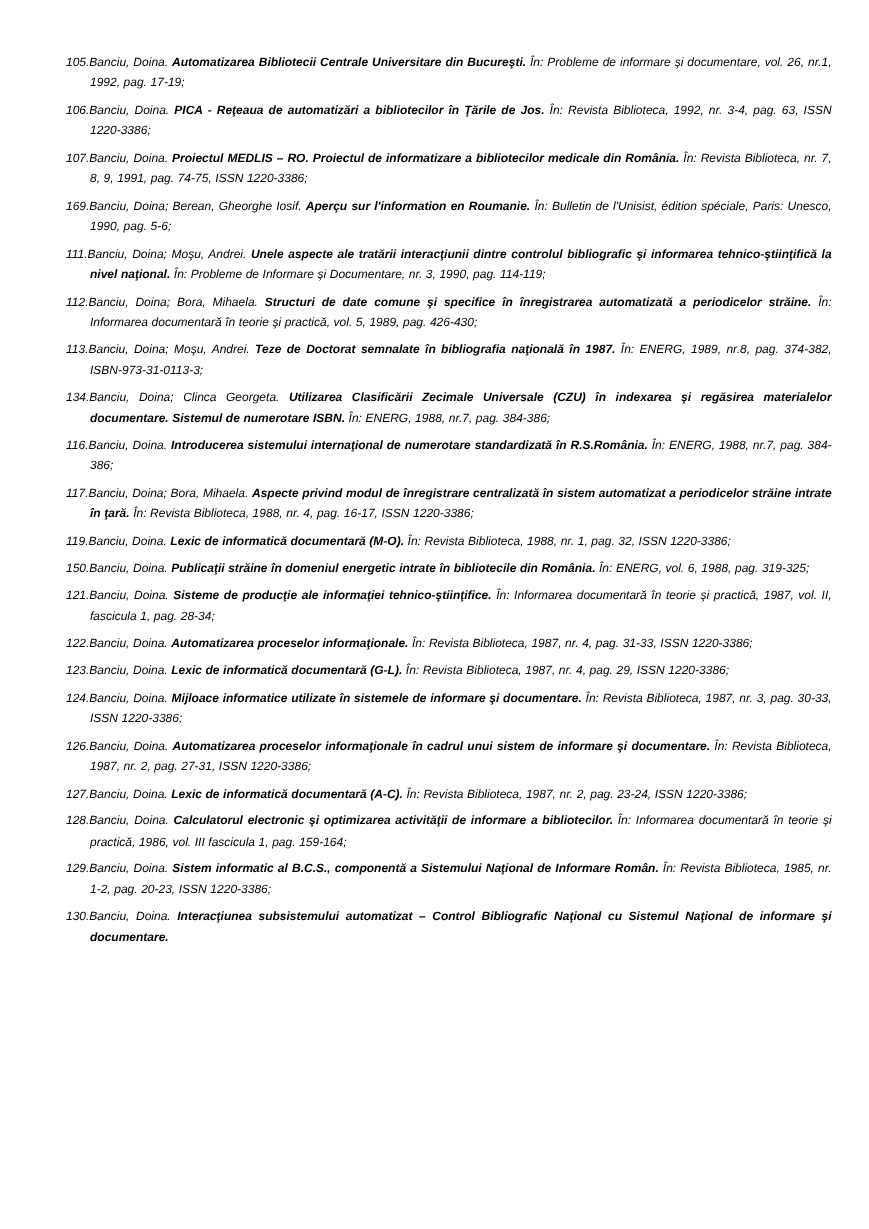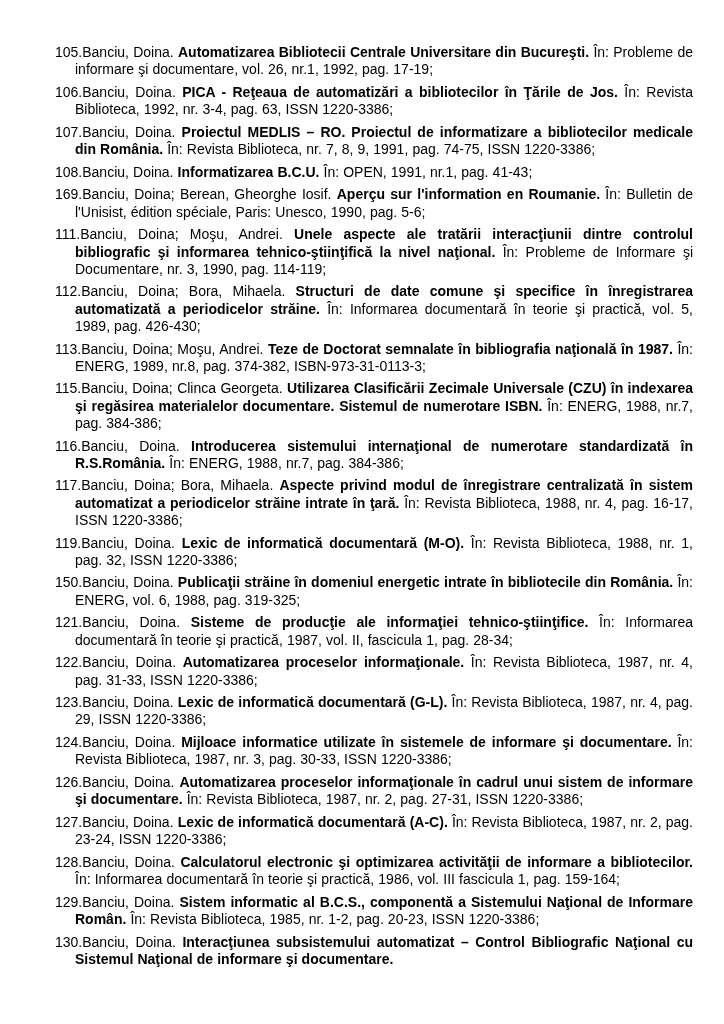--- a/index.html
+++ b/index.html
@@ -18,56 +18,56 @@
     box-sizing: border-box;
   }
   .refs {
     position: absolute;
     top: 44px;
     left: 55px;
     right: 31px;
   }
   p.entry {
     margin: 0 0 5.5px 0;
-    font-size: 14px;
+    font-size: 10px;
     line-height: 17.2px;
     text-align: justify;
     padding-left: 20px;
     text-indent: -20px;
     letter-spacing: 0;
     word-spacing: 0.2px;
+    font-style: italic;
   }
   p.entry .title {
     font-weight: 700;
   }
 </style>
 </head>
 <body>
 
 <div class="page">
   <div class="refs" id="ref-list">
   <p class="entry"><span class="num">105.</span><span class="authors">Banciu, Doina. </span><span class="title">Automatizarea Bibliotecii Centrale Universitare din Bucureşti.</span><span class="citation"> În: Probleme de informare şi documentare, vol. 26, nr.1, 1992, pag. 17-19;</span></p>
 
   <p class="entry"><span class="num">106.</span><span class="authors">Banciu, Doina. </span><span class="title">PICA - Reţeaua de automatizări a bibliotecilor în Ţările de Jos.</span><span class="citation"> În: Revista Biblioteca, 1992, nr. 3-4, pag. 63, ISSN 1220-3386;</span></p>
 
   <p class="entry"><span class="num">107.</span><span class="authors">Banciu, Doina. </span><span class="title">Proiectul MEDLIS – RO. Proiectul de informatizare a bibliotecilor medicale din România.</span><span class="citation"> În: Revista Biblioteca, nr. 7, 8, 9, 1991, pag. 74-75, ISSN 1220-3386;</span></p>
 
-  <p class="entry"><span class="num">108.</span><span class="authors">Banciu, Doina. </span><span class="title">Informatizarea B.C.U.</span><span class="citation"> În: OPEN, 1991, nr.1, pag. 41-43;</span></p>
 
   <p class="entry"><span class="num">169.</span><span class="authors">Banciu, Doina; Berean, Gheorghe Iosif. </span><span class="title">Aperçu sur l'information en Roumanie.</span><span class="citation"> În: Bulletin de l'Unisist, édition spéciale, Paris: Unesco, 1990, pag. 5-6;</span></p>
 
 
   <p class="entry"><span class="num">111.</span><span class="authors">Banciu, Doina; Moşu, Andrei. </span><span class="title">Unele aspecte ale tratării interacţiunii dintre controlul bibliografic şi informarea tehnico-ştiinţifică la nivel naţional.</span><span class="citation"> În: Probleme de Informare şi Documentare, nr. 3, 1990, pag. 114-119;</span></p>
 
   <p class="entry"><span class="num">112.</span><span class="authors">Banciu, Doina; Bora, Mihaela. </span><span class="title">Structuri de date comune şi specifice în înregistrarea automatizată a periodicelor străine.</span><span class="citation"> În: Informarea documentară în teorie şi practică, vol. 5, 1989, pag. 426-430;</span></p>
 
   <p class="entry"><span class="num">113.</span><span class="authors">Banciu, Doina; Moşu, Andrei. </span><span class="title">Teze de Doctorat semnalate în bibliografia naţională în 1987.</span><span class="citation"> În: ENERG, 1989, nr.8, pag. 374-382, ISBN-973-31-0113-3;</span></p>
 
 
-  <p class="entry"><span class="num">115.</span><span class="authors">Banciu, Doina; Clinca Georgeta. </span><span class="title">Utilizarea Clasificării Zecimale Universale (CZU) în indexarea şi regăsirea materialelor documentare. Sistemul de numerotare ISBN.</span><span class="citation"> În: ENERG, 1988, nr.7, pag. 384-386;</span></p>
+  <p class="entry"><span class="num">134.</span><span class="authors">Banciu, Doina; Clinca Georgeta. </span><span class="title">Utilizarea Clasificării Zecimale Universale (CZU) în indexarea şi regăsirea materialelor documentare. Sistemul de numerotare ISBN.</span><span class="citation"> În: ENERG, 1988, nr.7, pag. 384-386;</span></p>
 
   <p class="entry"><span class="num">116.</span><span class="authors">Banciu, Doina. </span><span class="title">Introducerea sistemului internaţional de numerotare standardizată în R.S.România.</span><span class="citation"> În: ENERG, 1988, nr.7, pag. 384-386;</span></p>
 
   <p class="entry"><span class="num">117.</span><span class="authors">Banciu, Doina; Bora, Mihaela. </span><span class="title">Aspecte privind modul de înregistrare centralizată în sistem automatizat a periodicelor străine intrate în ţară.</span><span class="citation"> În: Revista Biblioteca, 1988, nr. 4, pag. 16-17, ISSN 1220-3386;</span></p>
 
 
   <p class="entry"><span class="num">119.</span><span class="authors">Banciu, Doina. </span><span class="title">Lexic de informatică documentară (M-O).</span><span class="citation"> În: Revista Biblioteca, 1988, nr. 1, pag. 32, ISSN 1220-3386;</span></p>
 
   <p class="entry"><span class="num">150.</span><span class="authors">Banciu, Doina. </span><span class="title">Publicaţii străine în domeniul energetic intrate în bibliotecile din România.</span><span class="citation"> În: ENERG, vol. 6, 1988, pag. 319-325;</span></p>
 

